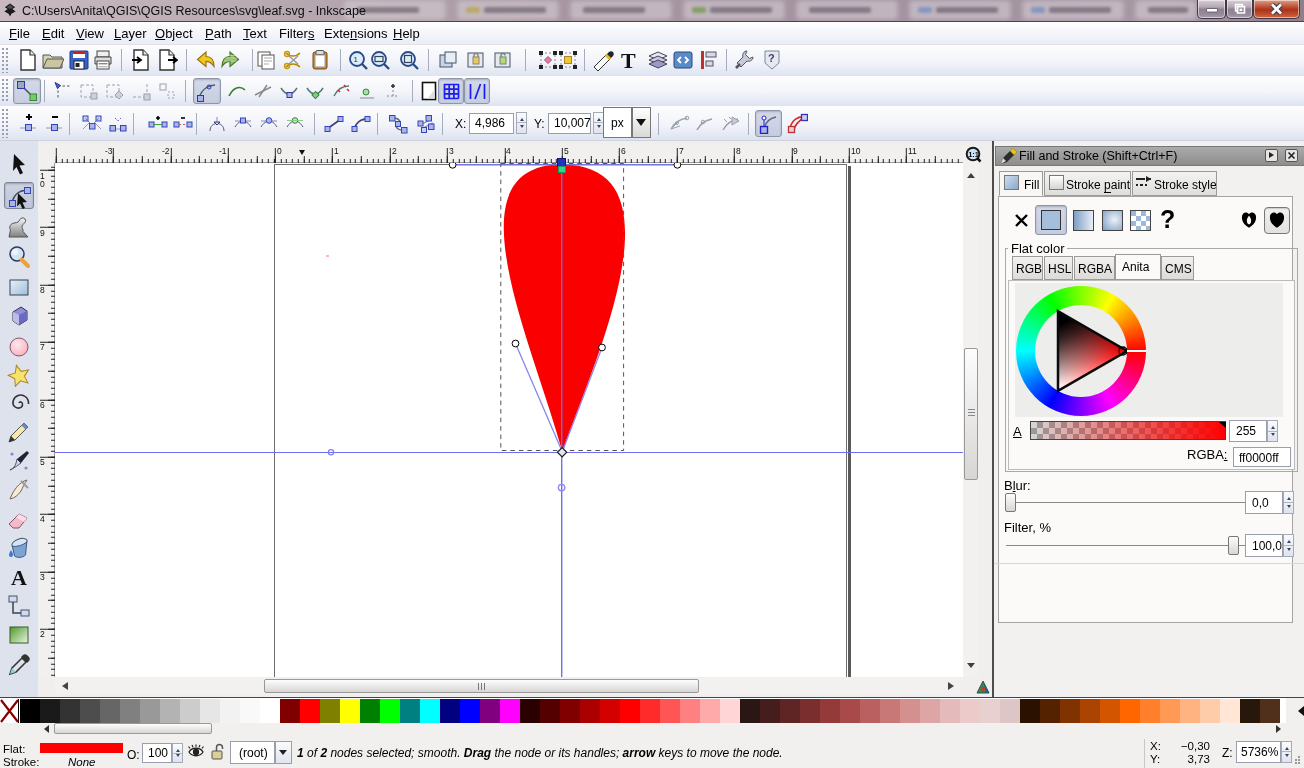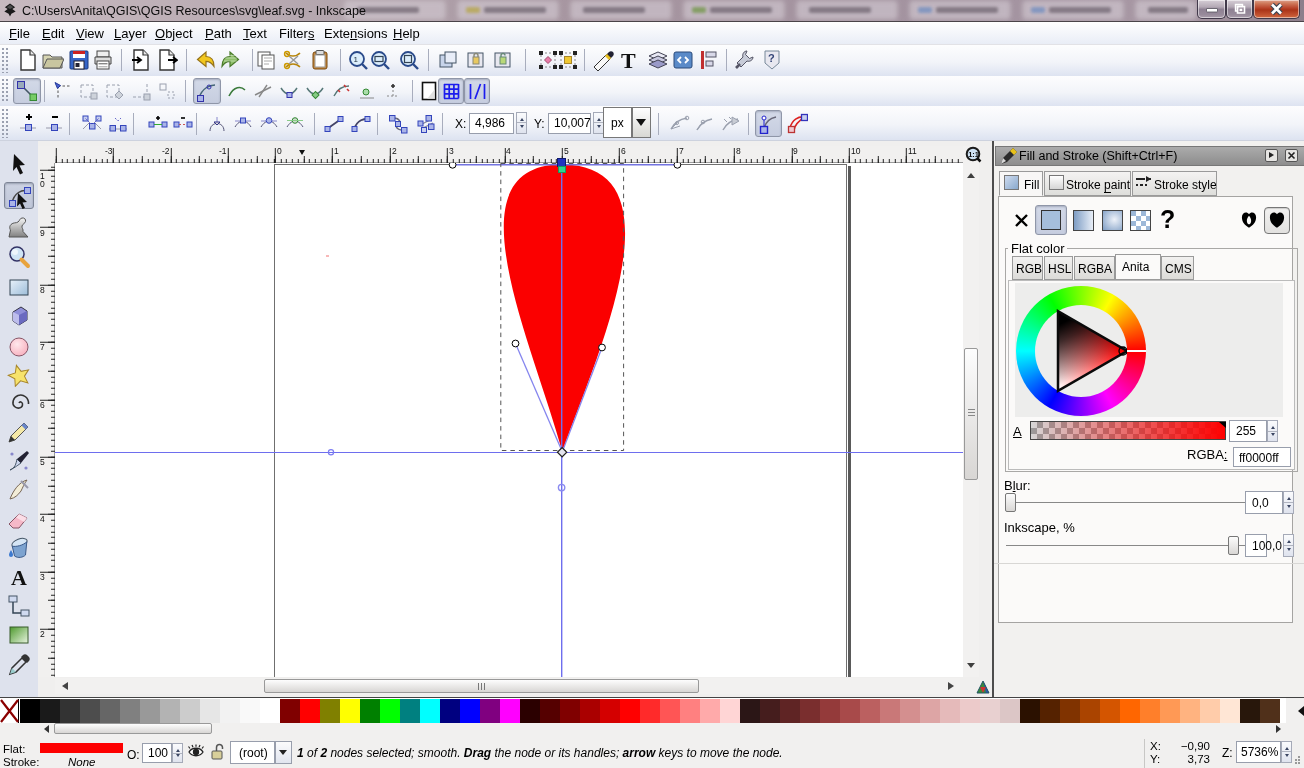--- a/index.html
+++ b/index.html
@@ -788,24 +788,24 @@
     <div class="spinctl" style="left:273px;top:279px;height:22px;"></div>
     <div class="abs" style="left:193px;top:306px;font-size:13px;">RGBA<u>:</u></div>
     <div class="spinbox" style="left:239px;top:306px;width:58px;height:20px;padding:3px 0 0 5px;">ff0000ff</div>
 
     <div class="abs" style="left:10px;top:337px;font-size:13px;">B<u>l</u>ur:</div>
     <div class="abs" style="left:12px;top:361px;width:240px;height:1px;background:#888;"></div>
     <div class="abs" style="left:11px;top:352px;width:11px;height:19px;border:1px solid #777;border-radius:2px;background:linear-gradient(#fcfcfc,#d9d7d5);"></div>
     <div class="spinbox" style="left:251px;top:350px;width:38px;height:23px;padding:4px 0 0 6px;">0,0</div>
     <div class="spinctl" style="left:289px;top:350px;height:23px;"></div>
 
-    <div class="abs" style="left:10px;top:379px;font-size:13px;">Inkscape, %</div>
+    <div class="abs" style="left:10px;top:379px;font-size:13px;">Filter, %</div>
     <div class="abs" style="left:12px;top:404px;width:240px;height:1px;background:#888;"></div>
     <div class="abs" style="left:234px;top:395px;width:11px;height:19px;border:1px solid #777;border-radius:2px;background:linear-gradient(#fcfcfc,#d9d7d5);"></div>
-    <div class="spinbox" style="left:251px;top:393px;width:22px;height:23px;padding:4px 0 0 6px;">100,0</div>
+    <div class="spinbox" style="left:251px;top:393px;width:38px;height:23px;padding:4px 0 0 6px;">100,0</div>
     <div class="spinctl" style="left:289px;top:393px;height:23px;"></div>
     <div class="abs" style="left:0px;top:422px;width:312px;height:1px;background:#d8d7d5;"></div>
   </div>
 
   <div id="palette" class="abs">
       <div class="sw" style="left:0px;width:19px;background:#fff;border-right:1px solid #000;">
         <svg width="19" height="24" viewBox="0 0 19 24" style="position:absolute;left:0;top:0;">
           <path d="M1 1 L18 23 M18 1 L1 23" stroke="#8b0000" stroke-width="2.2"></path>
         </svg>
       </div>
@@ -898,21 +898,21 @@
         <rect x="2" y="8" width="10" height="8" rx="1" fill="#d8cf9a" stroke="#555"></rect>
         <path d="M6.5 8 V4.5 a3 3 0 0 1 6 0 V6" fill="none" stroke="#555" stroke-width="1.5"></path>
       </svg>
     <div class="spinbox" style="left:230px;top:4px;width:45px;height:23px;padding:4px 0 0 8px;">(root)</div>
     <div class="abs" style="left:275px;top:4px;width:17px;height:23px;border:1px solid #989eac;background:linear-gradient(#fbfbfc,#e1e5ef);"></div>
     <div class="abs" style="left:279px;top:13px;border:4px solid transparent;border-top:5px solid #222;"></div>
     <div class="abs" style="left:297px;top:9px;font-style:italic;"><b>1</b> of <b>2</b> nodes selected; smooth. <b>Drag</b> the node or its handles; <b>arrow</b> keys to move the node.</div>
     <div class="abs" style="left:1144px;top:2px;width:1px;height:29px;background:#c8c7c5;"></div>
     <div class="abs xyz" style="left:1150px;top:3px;">X:</div>
     <div class="abs xyz" style="left:1150px;top:16px;">Y:</div>
-    <div class="abs xyz" style="left:1168px;top:3px;width:42px;text-align:right;">−0,90</div>
+    <div class="abs xyz" style="left:1168px;top:3px;width:42px;text-align:right;">−0,30</div>
     <div class="abs xyz" style="left:1168px;top:16px;width:42px;text-align:right;">3,73</div>
     <div class="abs" style="left:1222px;top:9px;font-size:12px;">Z:</div>
     <div class="spinbox" style="left:1236px;top:4px;width:45px;height:22px;padding:3px 0 0 4px;">5736%</div>
     <div class="spinctl" style="left:1281px;top:4px;height:22px;"></div>
     <div class="abs" style="left:1295px;top:22px;width:2px;height:2px;background:#999;box-shadow:3px 0 0 #999,0 3px 0 #999,3px 3px 0 #999,3px -3px 0 #999;"></div>
   </div>
 
 </div>
 
 </body></html>

